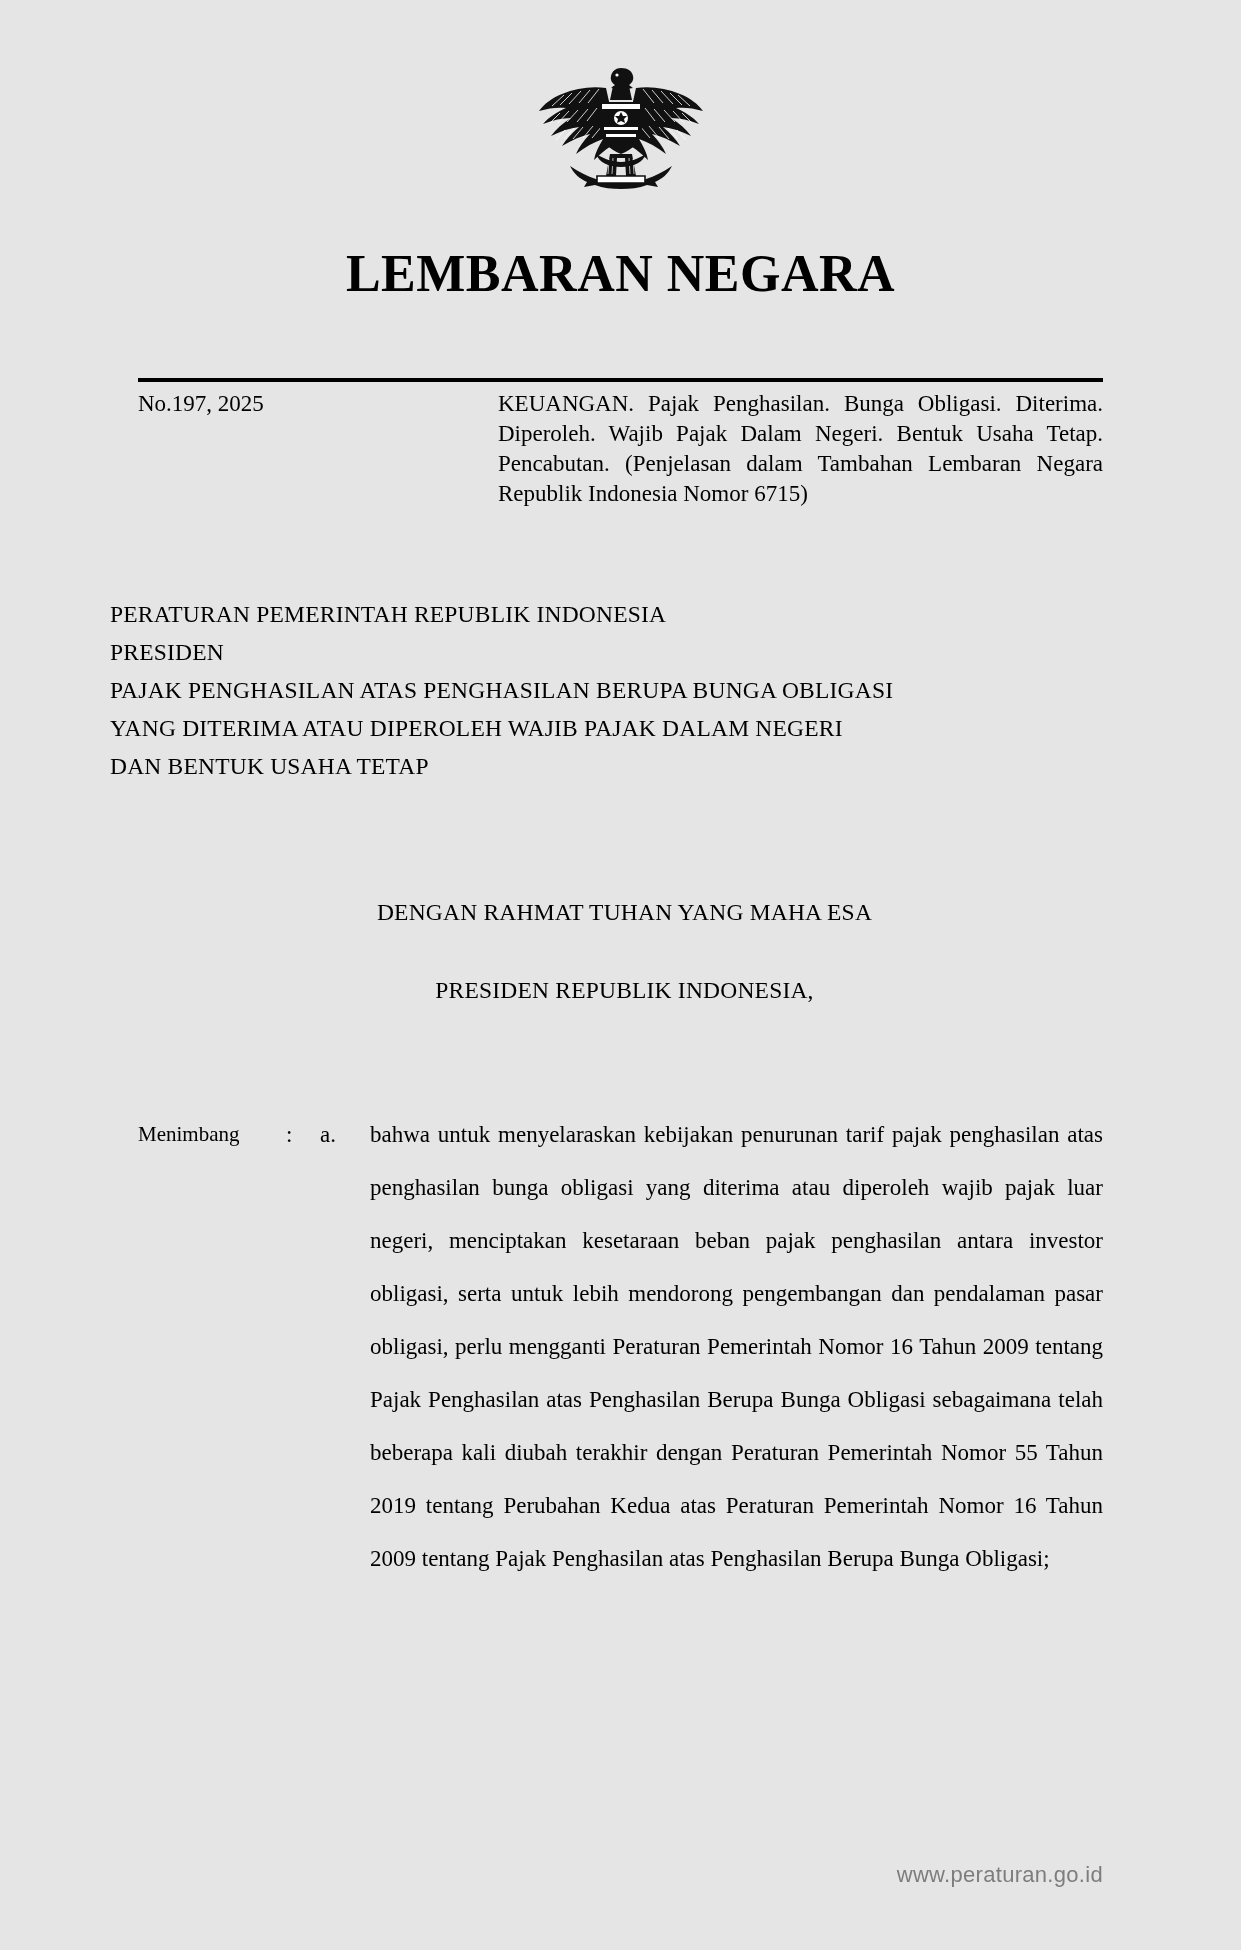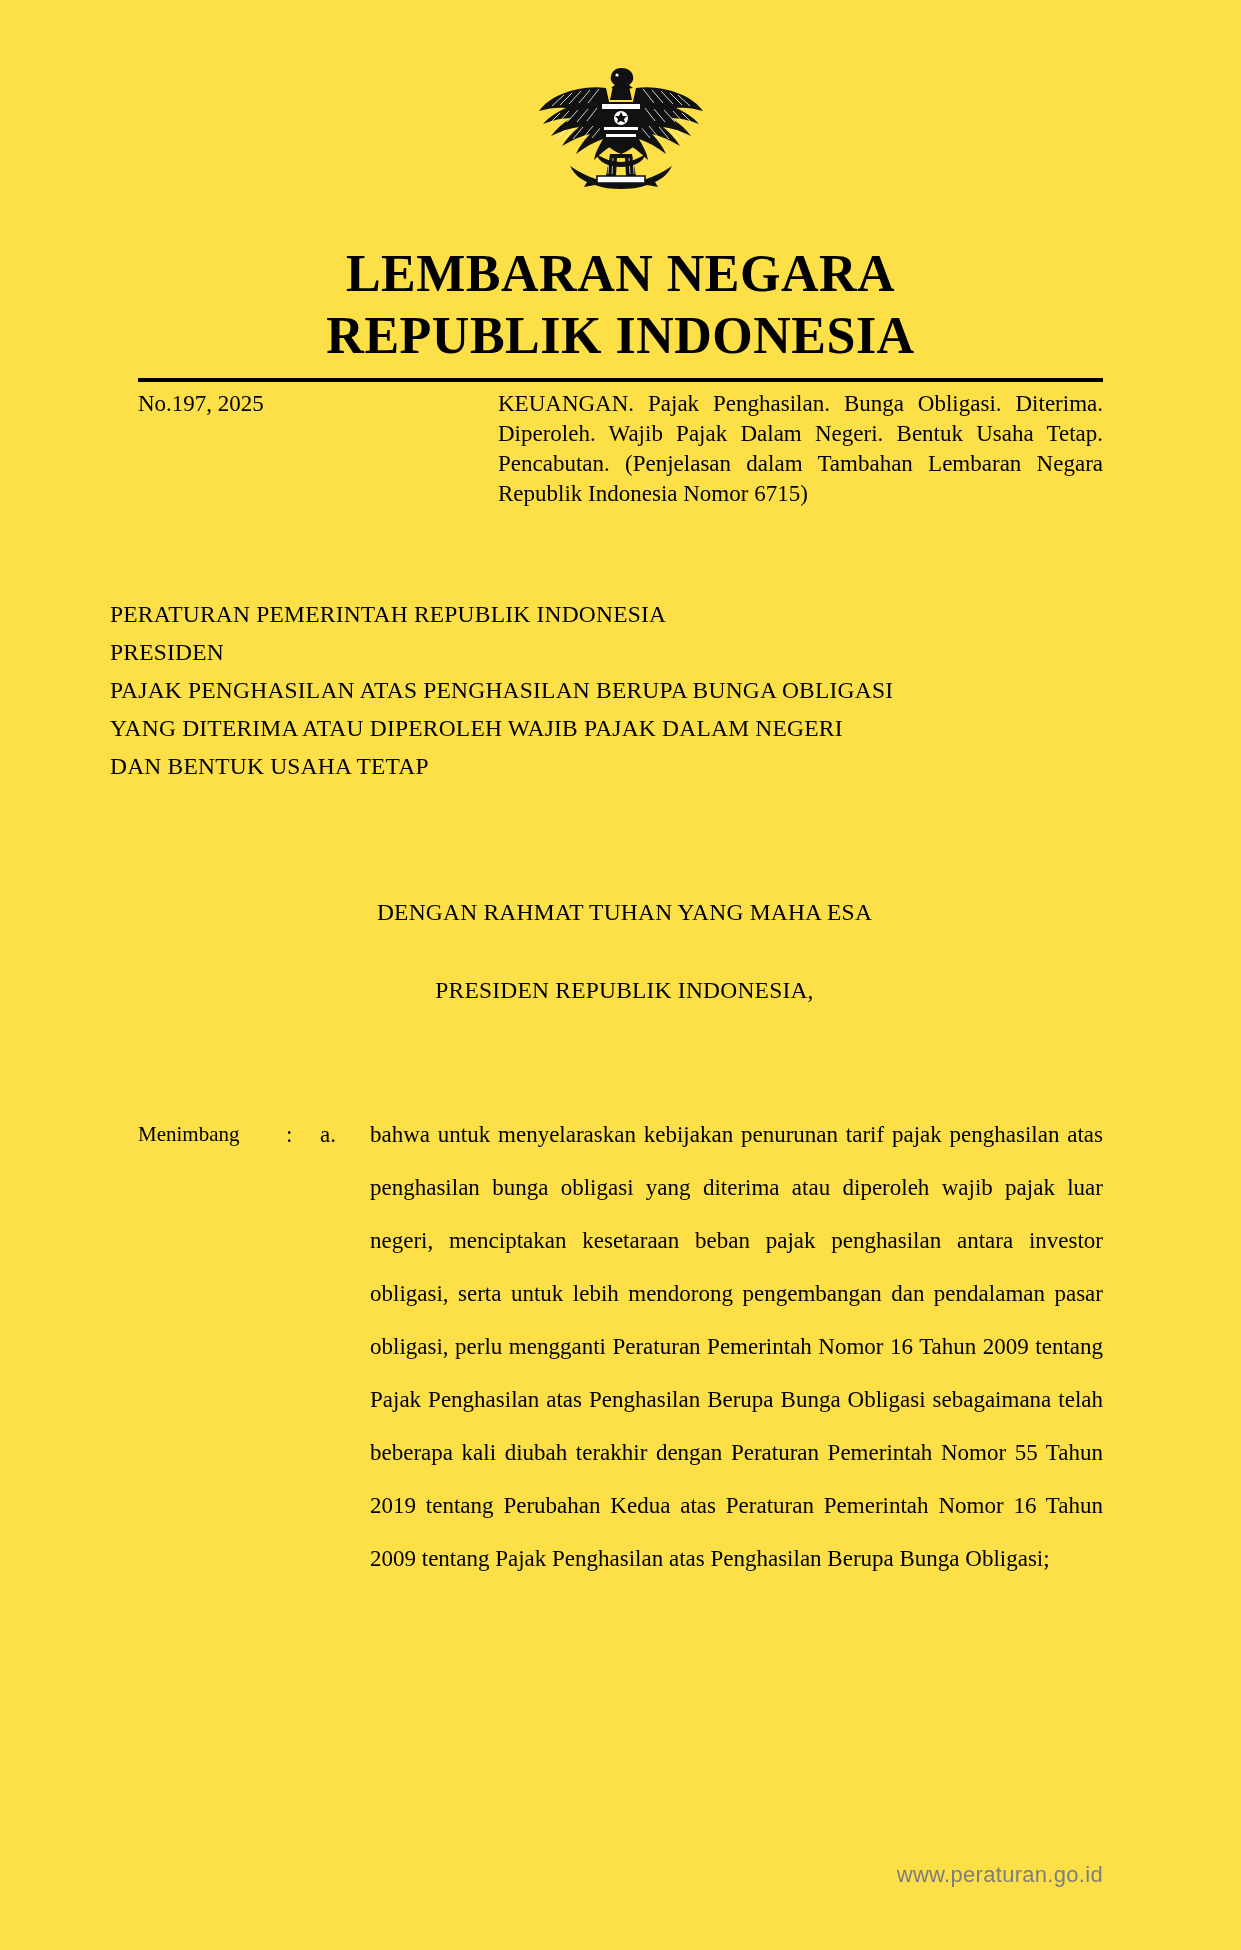--- a/index.html
+++ b/index.html
@@ -9,21 +9,21 @@
   }
   body {
     font-family: "Liberation Serif", "DejaVu Serif", serif;
     color: #000000;
   }
   .page {
     position: relative;
     width: 1241px;
     height: 1950px;
     margin: 0 auto;
-    background: #fde047;
+    background: #e5e5e5;
     box-sizing: border-box;
     overflow: hidden;
   }
 
   
   .emblem-wrap {
     position: absolute;
     top: 62px;
     left: 0;
     right: 0;
@@ -244,21 +244,20 @@
         <path d="M60 92 c8 5 17 8 25 8 c8 0 17 -3 25 -8 c-3 8 -12 13 -25 13 c-13 0 -22 -5 -25 -13 z"></path>
         <path d="M34 104 c18 12 34 17 51 17 c17 0 33 -5 51 -17 c-4 8 -10 13 -17 16 l3 5 l-11 -2 c-8 3 -17 4 -26 4 c-9 0 -18 -1 -26 -4 l-11 2 l3 -5 c-7 -3 -13 -8 -17 -16 z"></path>
         <path d="M61 114 h48 v7 h-48 z" fill="#fff"></path>
         <path d="M61 114 h48 v7 h-48 z" fill="none" stroke="#111" stroke-width="1.6"></path>
       </g>
     </svg>
   </div>
 
   <div class="masthead">
     <div class="line">LEMBARAN NEGARA</div>
-    <div class="line">REPUBLIK INDONESIA</div>
   </div>
 
   <div class="head-rule"></div>
 
   <div class="meta">
     <div class="meta-no">No.197, 2025</div>
     <div class="meta-body">KEUANGAN. Pajak Penghasilan. Bunga Obligasi. Diterima. Diperoleh. Wajib Pajak Dalam Negeri. Bentuk Usaha Tetap. Pencabutan. (Penjelasan dalam Tambahan Lembaran Negara Republik Indonesia Nomor 6715)</div>
   </div>
 
   <div class="titleblock">

